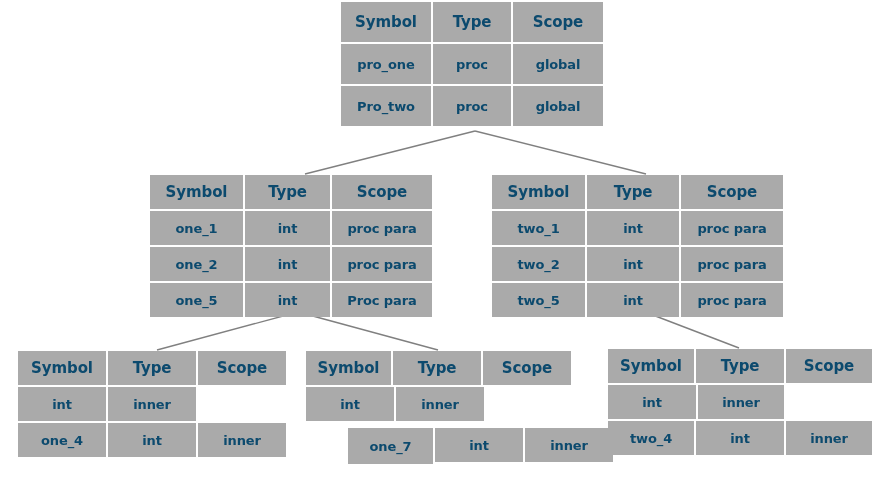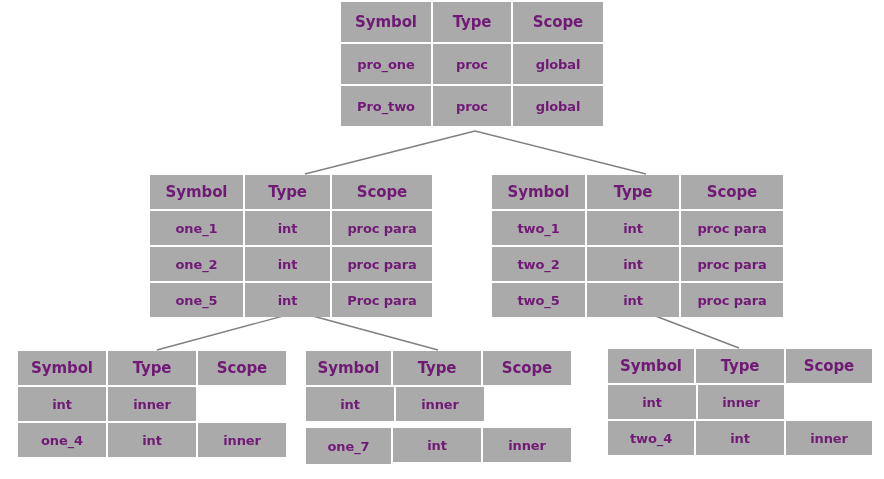--- a/index.html
+++ b/index.html
@@ -32,21 +32,21 @@
     flex-direction: column;
     gap: 2px;
   }
   .sym-row {
     display: flex;
     flex-direction: row;
     gap: 2px;
   }
   .cell {
     background: #aaaaaa;
-    color: #701a75;
+    color: #0c4a6e;
     font-weight: bold;
     display: flex;
     align-items: center;
     justify-content: center;
     box-sizing: border-box;
     line-height: 1;
     letter-spacing: -0.1px;
     white-space: nowrap;
   }
   .cell.hdr {
@@ -77,21 +77,21 @@
   #table-one-inner-a { left: 18px; top: 351px; }
   #table-one-inner-a .c0 { width: 88px; height: 34px; }
   #table-one-inner-a .c1 { width: 88px; height: 34px; }
   #table-one-inner-a .c2 { width: 88px; height: 34px; }
 
   #table-one-inner-b { left: 306px; top: 351px; }
   #table-one-inner-b .c0 { width: 85px; height: 34px; }
   #table-one-inner-b .c1 { width: 88px; height: 34px; }
   #table-one-inner-b .c2 { width: 88px; height: 34px; }
   
-  #table-one-inner-b .row-shift { margin-top: 5px; }
+  #table-one-inner-b .row-shift { margin-top: 5px; margin-left: 42px; }
   #table-one-inner-b .row-shift .c0 { height: 36px; }
 
   #table-two-inner { left: 608px; top: 349px; }
   #table-two-inner .c0 { width: 86px; height: 34px; }
   #table-two-inner .c1 { width: 88px; height: 34px; }
   #table-two-inner .c2 { width: 86px; height: 34px; }
 </style>
 </head>
 <body>
 

